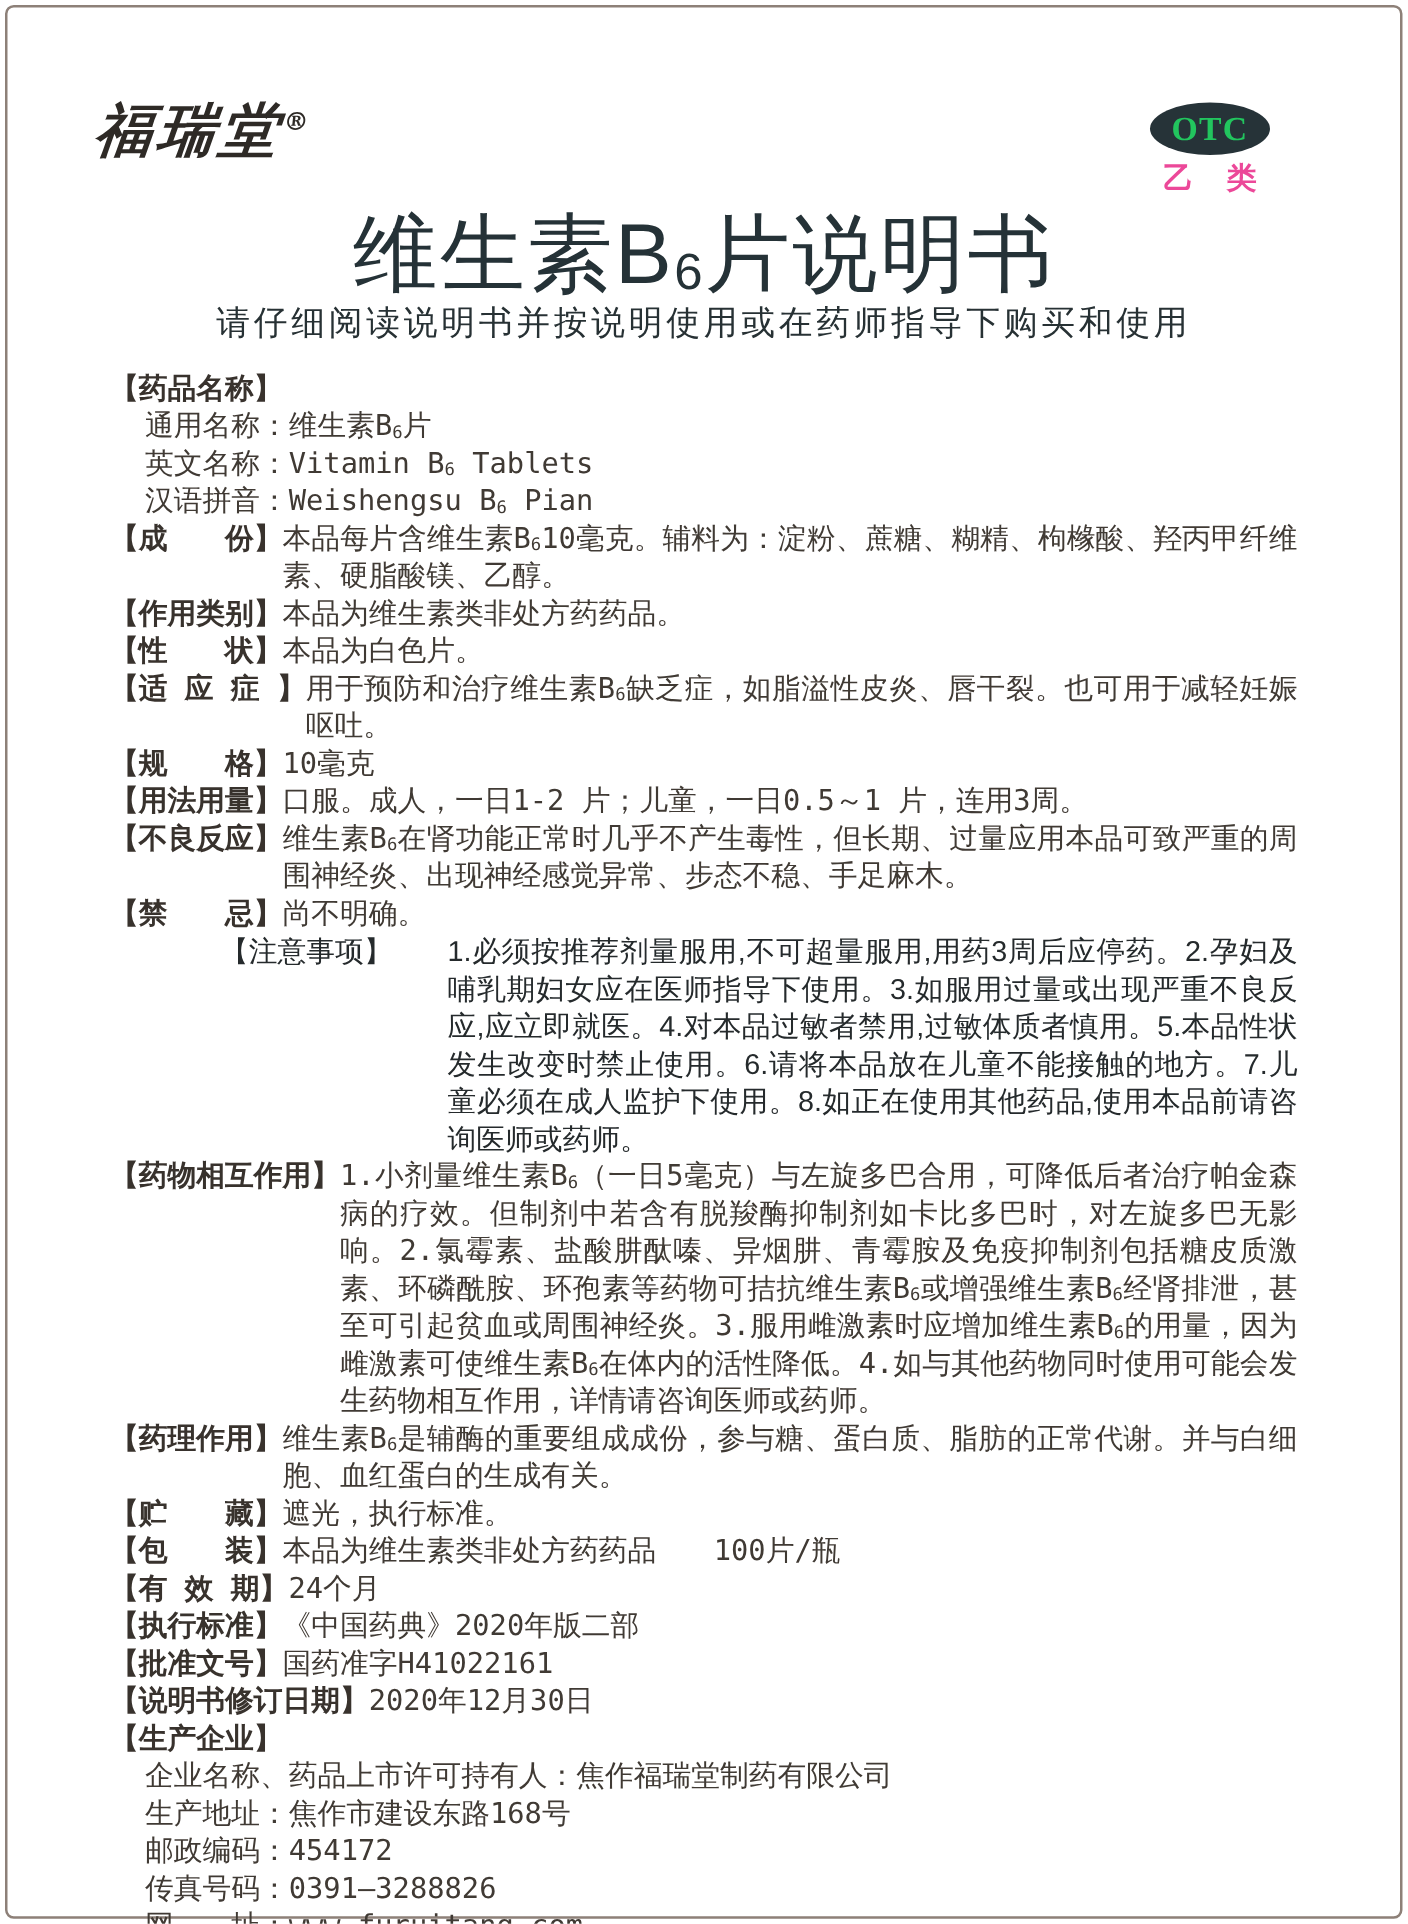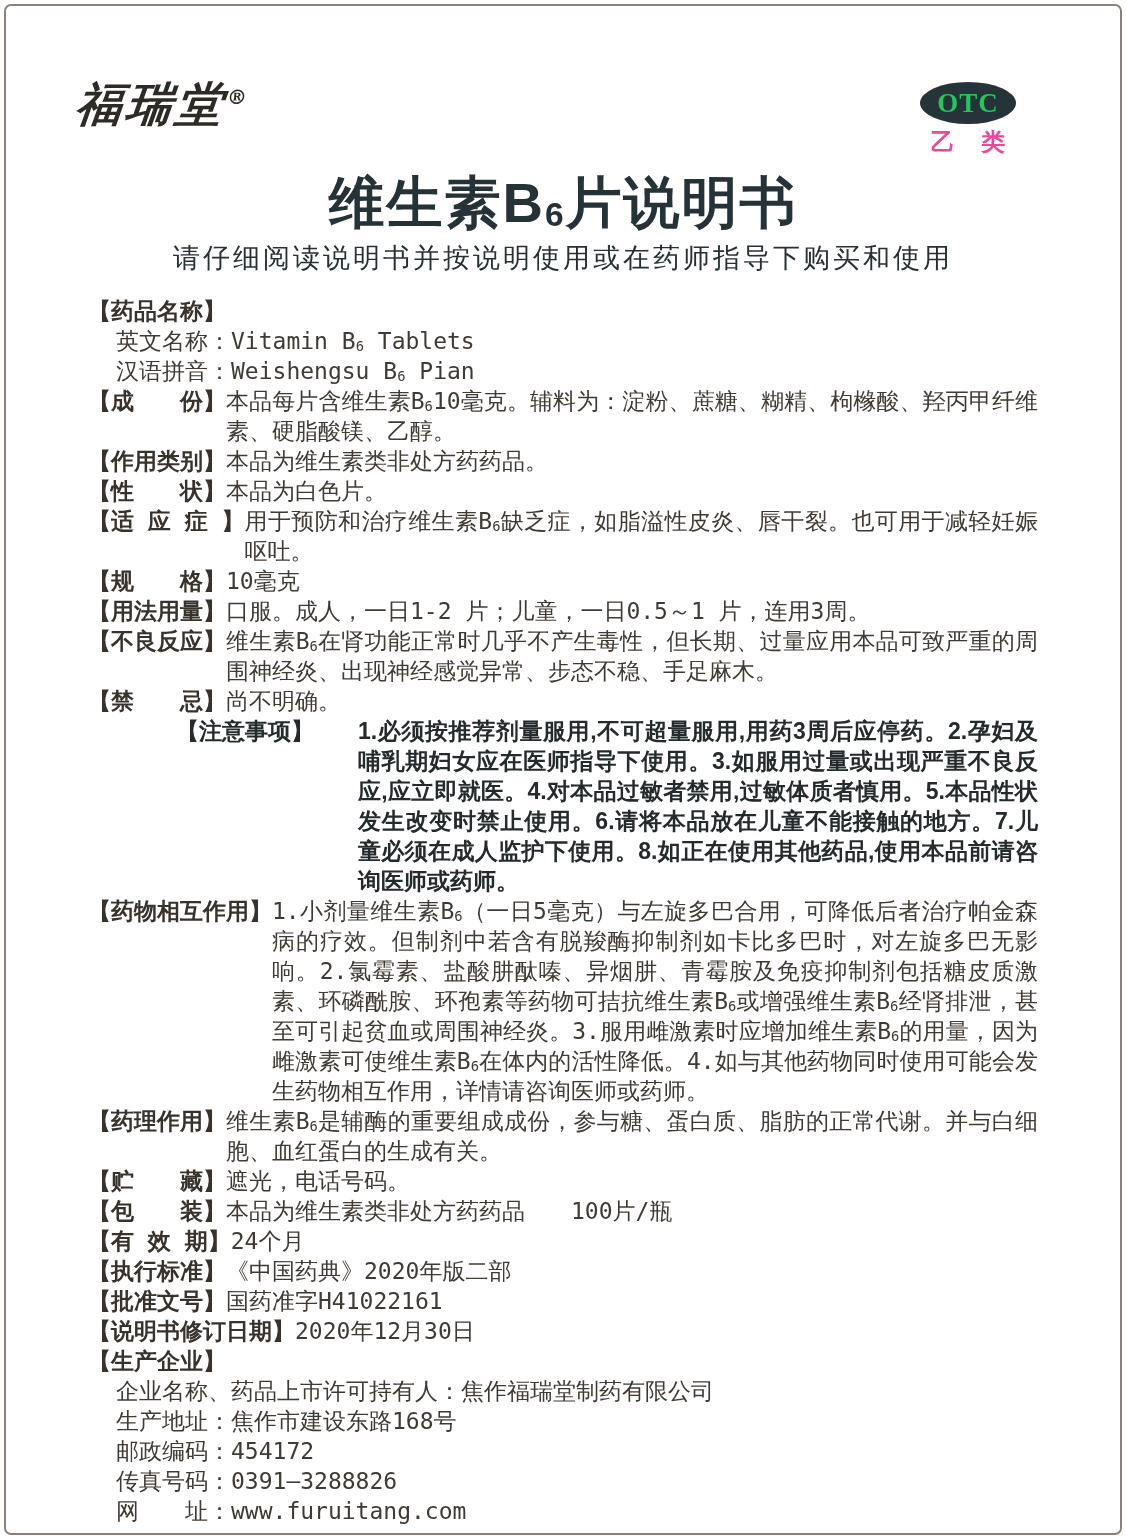--- a/index.html
+++ b/index.html
@@ -50,21 +50,21 @@
   }
   .otc-class {
     margin-top: 2px;
     font-size: 24px; font-weight: 600; color: #ec4899;
     letter-spacing: 10px; padding-left: 10px;
   }
   
   .title {
     margin-top: 2px;
     text-align: center;
-    font-size: 56px; font-weight: 700;
+    font-size: 68px; font-weight: 400;
     color: #253237; letter-spacing: 2px;
     line-height: 66px;
   }
   .title sub, .txt sub, .child sub {
     font-size: 0.6em; line-height: 0;
     vertical-align: baseline; position: relative; bottom: -0.12em;
   }
   .subtitle {
     margin-top: 4px;
     text-align: center;
@@ -79,21 +79,21 @@
     font-family: "DejaVu Sans Mono", "Liberation Sans", sans-serif;
   }
   .row { display: flex; align-items: flex-start; }
   .lbl {
     white-space: nowrap; font-weight: 600; color: #38322d;
     flex: 0 0 auto;
   }
   .txt { flex: 1 1 auto; text-align: justify; }
   .child { padding-left: 28px; }
   .row.bold, .row.bold .lbl, .row.bold .txt {
-    font-weight: 700; color: #252a2c;
+    font-weight: 400; color: #252a2c;
     font-family: "Liberation Sans", sans-serif;
     text-align: justify;
     margin-left: 44px;
   }
 </style>
 </head>
 <body>
 
 <div class="sheet">
   <div class="page-border"></div>
@@ -111,20 +111,21 @@
     </div>
 
     <div class="title" id="doc-title">维生素B<sub>6</sub>片说明书</div>
     <div class="subtitle">请仔细阅读说明书并按说明使用或在药师指导下购买和使用</div>
 
     <div class="entries" id="entries">
         <div class="row">
           <span class="lbl">【药品名称】</span>
           <div class="txt"></div>
         </div>
+        <div class="child">通用名称：维生素B<sub>6</sub>片</div>
         <div class="child">英文名称：Vitamin B<sub>6</sub> Tablets</div>
         <div class="child">汉语拼音：Weishengsu B<sub>6</sub> Pian</div>
         <div class="row">
           <span class="lbl">【成　　份】</span>
           <div class="txt">本品每片含维生素B<sub>6</sub>10毫克。辅料为：淀粉、蔗糖、糊精、枸橼酸、羟丙甲纤维素、硬脂酸镁、乙醇。</div>
         </div>
         <div class="row">
           <span class="lbl">【作用类别】</span>
           <div class="txt">本品为维生素类非处方药药品。</div>
         </div>
@@ -159,21 +160,21 @@
         <div class="row">
           <span class="lbl">【药物相互作用】</span>
           <div class="txt">1.小剂量维生素B<sub>6</sub>（一日5毫克）与左旋多巴合用，可降低后者治疗帕金森病的疗效。但制剂中若含有脱羧酶抑制剂如卡比多巴时，对左旋多巴无影响。2.氯霉素、盐酸肼酞嗪、异烟肼、青霉胺及免疫抑制剂包括糖皮质激素、环磷酰胺、环孢素等药物可拮抗维生素B<sub>6</sub>或增强维生素B<sub>6</sub>经肾排泄，甚至可引起贫血或周围神经炎。3.服用雌激素时应增加维生素B<sub>6</sub>的用量，因为雌激素可使维生素B<sub>6</sub>在体内的活性降低。4.如与其他药物同时使用可能会发生药物相互作用，详情请咨询医师或药师。</div>
         </div>
         <div class="row">
           <span class="lbl">【药理作用】</span>
           <div class="txt">维生素B<sub>6</sub>是辅酶的重要组成成份，参与糖、蛋白质、脂肪的正常代谢。并与白细胞、血红蛋白的生成有关。</div>
         </div>
         <div class="row">
           <span class="lbl">【贮　　藏】</span>
-          <div class="txt">遮光，电话号码。</div>
+          <div class="txt">遮光，执行标准。</div>
         </div>
         <div class="row">
           <span class="lbl">【包　　装】</span>
           <div class="txt">本品为维生素类非处方药药品　　100片/瓶</div>
         </div>
         <div class="row">
           <span class="lbl">【有 效 期】</span>
           <div class="txt">24个月</div>
         </div>
         <div class="row">

